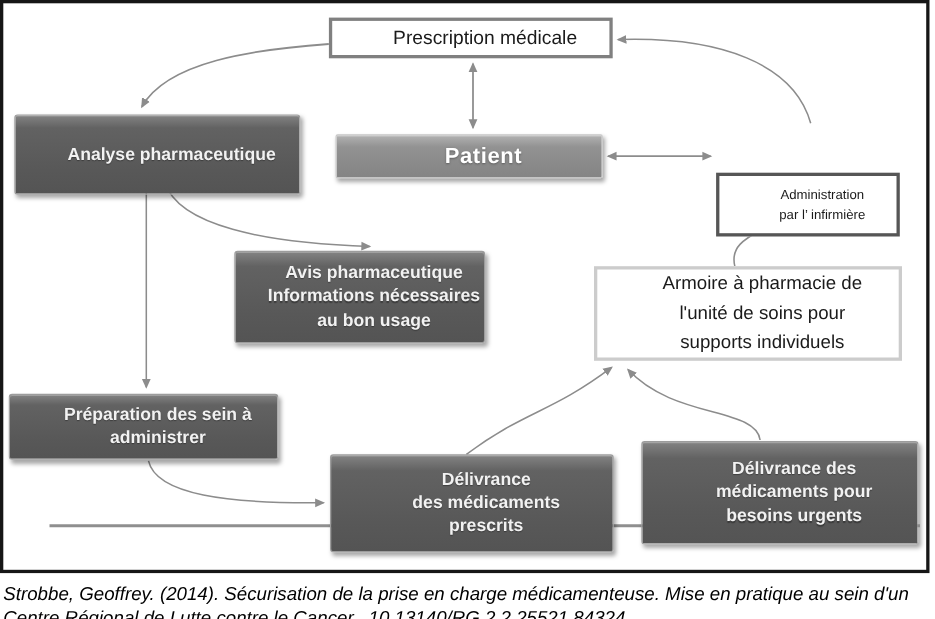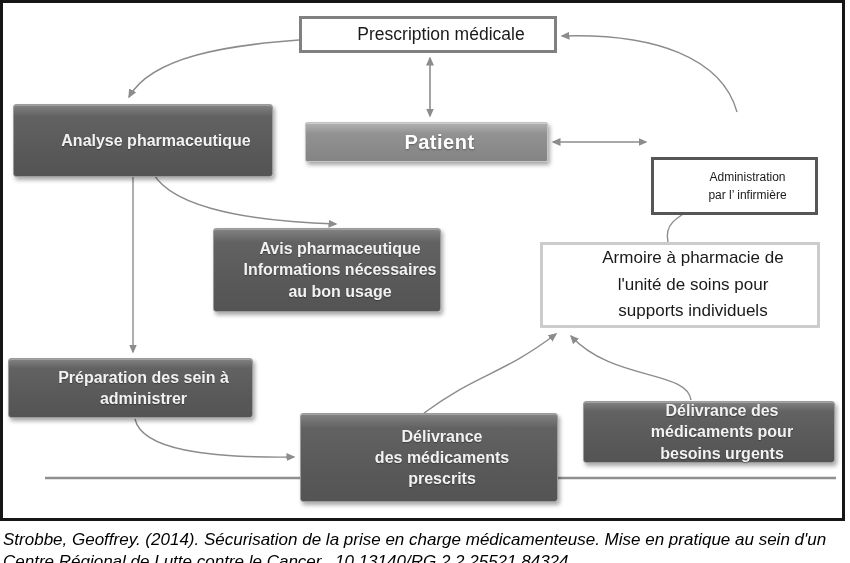--- a/index.html
+++ b/index.html
@@ -89,21 +89,21 @@
     <span>Préparation des sein à</span>
     <span>administrer</span>
   </div>
 
   <div class="node dark" style="left:300px;top:413px;width:258px;height:89px;">
     <span>Délivrance</span>
     <span>des médicaments</span>
     <span>prescrits</span>
   </div>
 
-  <div class="node dark" style="left:583px;top:401px;width:252px;height:62px;">
+  <div class="node dark" style="left:583px;top:401px;width:252px;height:94px;">
     <span>Délivrance des</span>
     <span>médicaments pour</span>
     <span>besoins urgents</span>
   </div>
 
   <div id="citation">
     <span>Strobbe, Geoffrey. (2014). Sécurisation de la prise en charge médicamenteuse. Mise en pratique au sein d'un Centre Régional de Lutte contre le Cancer..</span>
     <span>10.13140/RG.2.2.25521.84324.</span>
   </div>
 </div>

